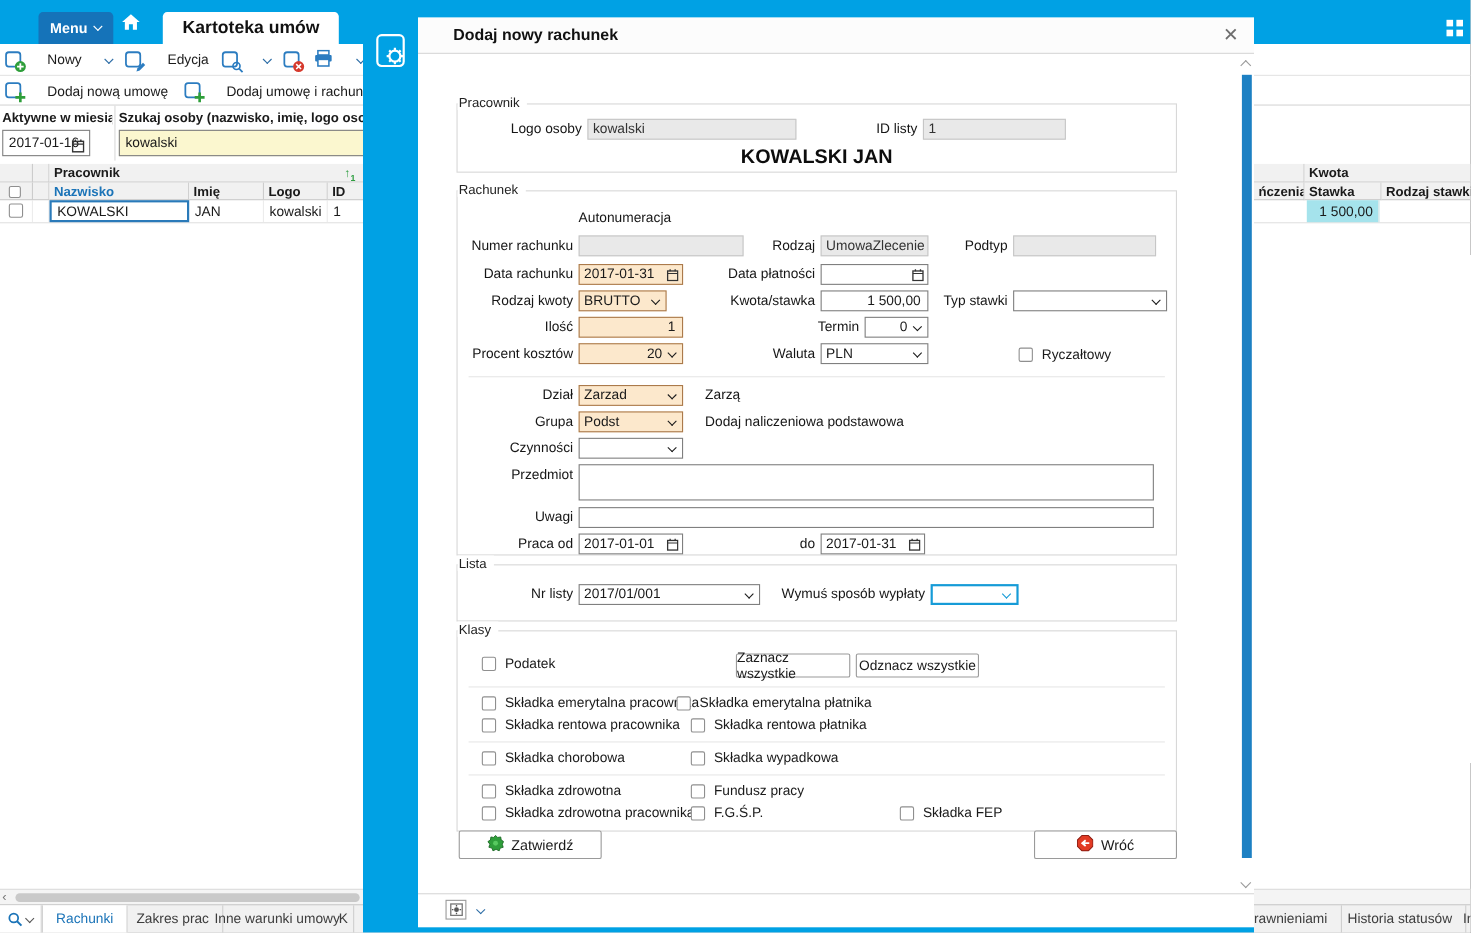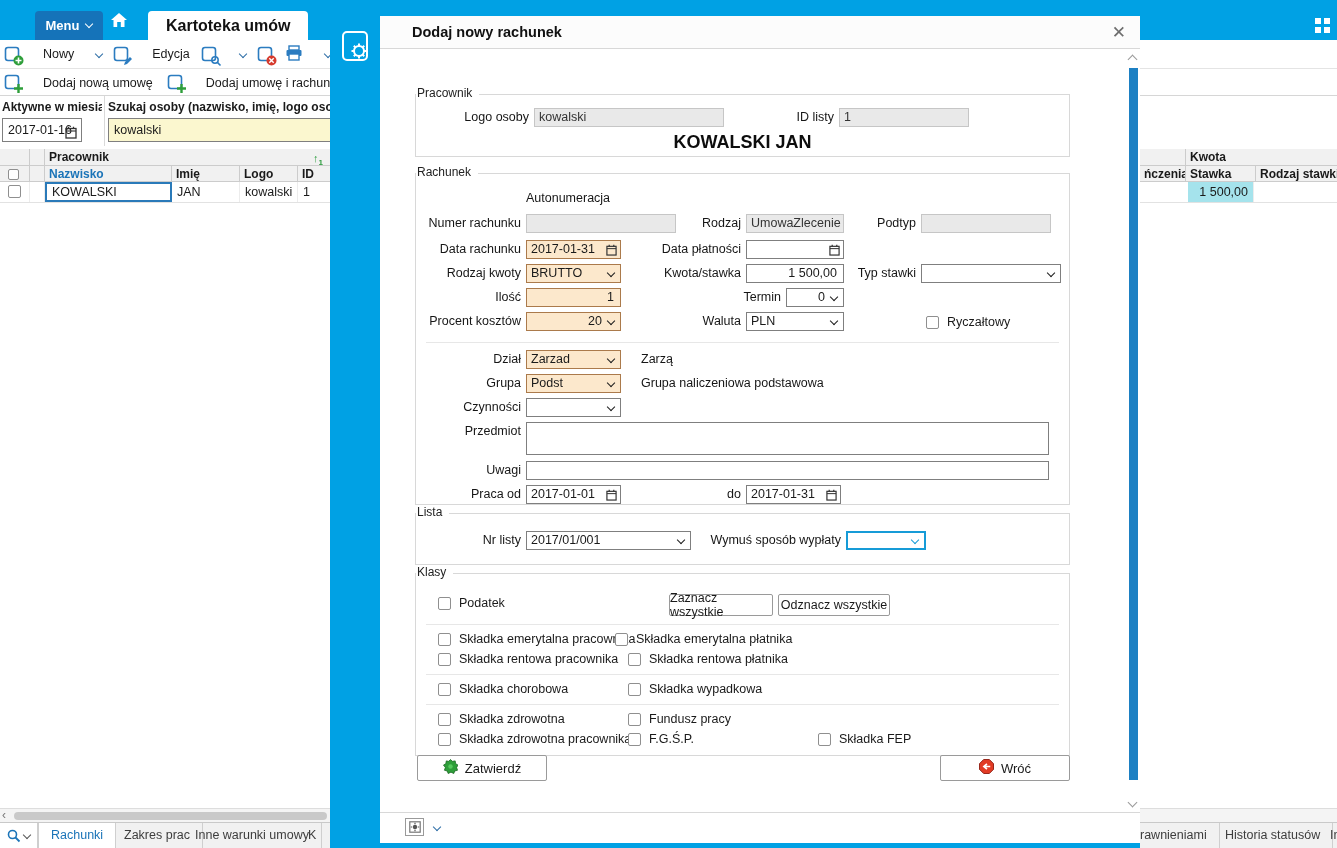--- a/index.html
+++ b/index.html
@@ -372,21 +372,21 @@
         <div class="flabel" style="left:225px;width:100px;top:66px;">Data płatności</div>
         <div class="ctl" style="left:330px;top:66px;width:98px;">
           <span style="position:absolute;right:3px;top:3px;"><svg width="11" height="12" viewBox="0 0 12 13">
                 <rect x="1" y="2.5" width="10" height="9.5" fill="none" stroke="#333" stroke-width="1.3"></rect>
                 <path d="M1 5 h10" stroke="#333" stroke-width="1.1"></path>
                 <path d="M3.5 0.8 v2 M8.5 0.8 v2" stroke="#333" stroke-width="1.3"></path>
               </svg></span>
         </div>
 
         <div class="flabel" style="left:0;width:105px;top:90px;">Rodzaj kwoty</div>
-        <div class="ctl peach" style="left:110px;top:90px;width:95px;padding-right:16px;">
+        <div class="ctl peach" style="left:110px;top:90px;width:80px;padding-right:16px;">
           <span>BRUTTO</span><span class="chev"></span>
         </div>
         <div class="flabel" style="left:225px;width:100px;top:90px;">Kwota/stawka</div>
         <div class="ctl numl" style="left:330px;top:90px;width:98px;">1 500,00</div>
         <div class="flabel" style="left:400px;width:100px;top:90px;">Typ stawki</div>
         <div class="ctl" style="left:505px;top:90px;width:140px;padding-right:16px;">
           <span class="chev"></span>
         </div>
 
         <div class="flabel" style="left:0;width:105px;top:114px;">Ilość</div>
@@ -414,21 +414,21 @@
         <div class="flabel" style="left:0;width:105px;top:176px;">Dział</div>
         <div class="ctl peach" style="left:110px;top:176px;width:95px;padding-right:16px;">
           <span>Zarzad</span><span class="chev"></span>
         </div>
         <div class="flabel" style="left:225px;width:200px;text-align:left;top:176px;">Zarzą</div>
 
         <div class="flabel" style="left:0;width:105px;top:200px;">Grupa</div>
         <div class="ctl peach" style="left:110px;top:200px;width:95px;padding-right:16px;">
           <span>Podst</span><span class="chev"></span>
         </div>
-        <div class="flabel" style="left:225px;width:260px;text-align:left;top:200px;">Grupa naliczeniowa podstawowa</div>
+        <div class="flabel" style="left:225px;width:260px;text-align:left;top:200px;">Dodaj naliczeniowa podstawowa</div>
 
         <div class="flabel" style="left:0;width:105px;top:224px;">Czynności</div>
         <div class="ctl" style="left:110px;top:224px;width:95px;padding-right:16px;">
           <span class="chev"></span>
         </div>
 
         <div class="flabel" style="left:0;width:105px;top:248px;">Przedmiot</div>
         <div class="ctl" style="left:110px;top:248px;width:523px;height:33px;"></div>
 
         <div class="flabel" style="left:0;width:105px;top:287px;">Uwagi</div>

